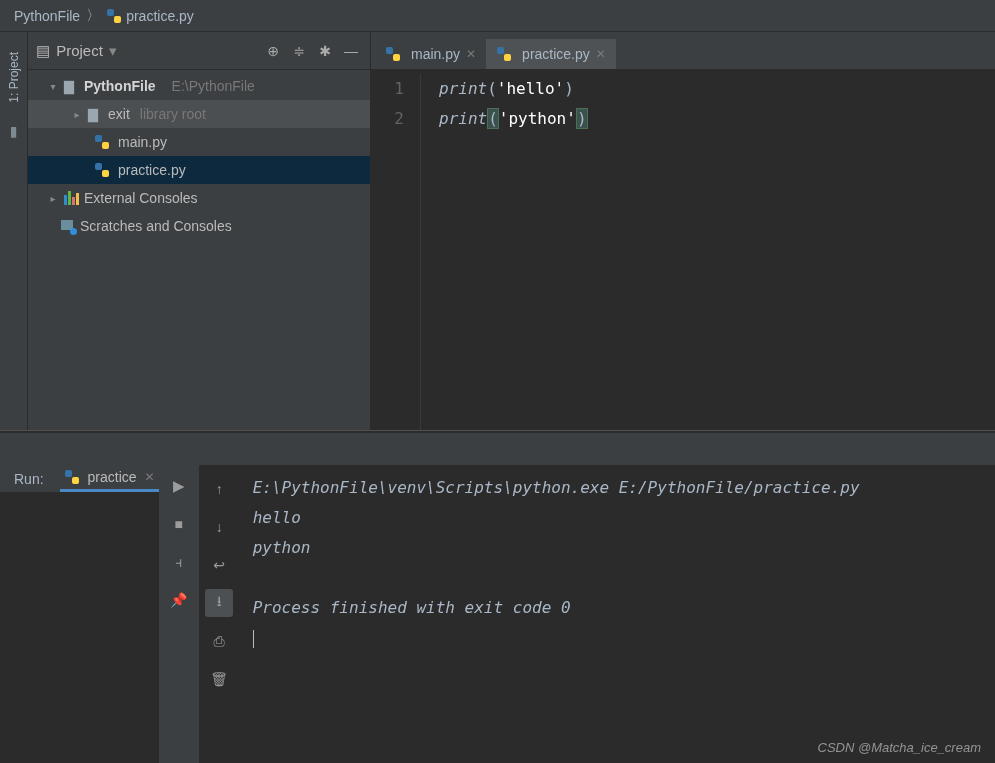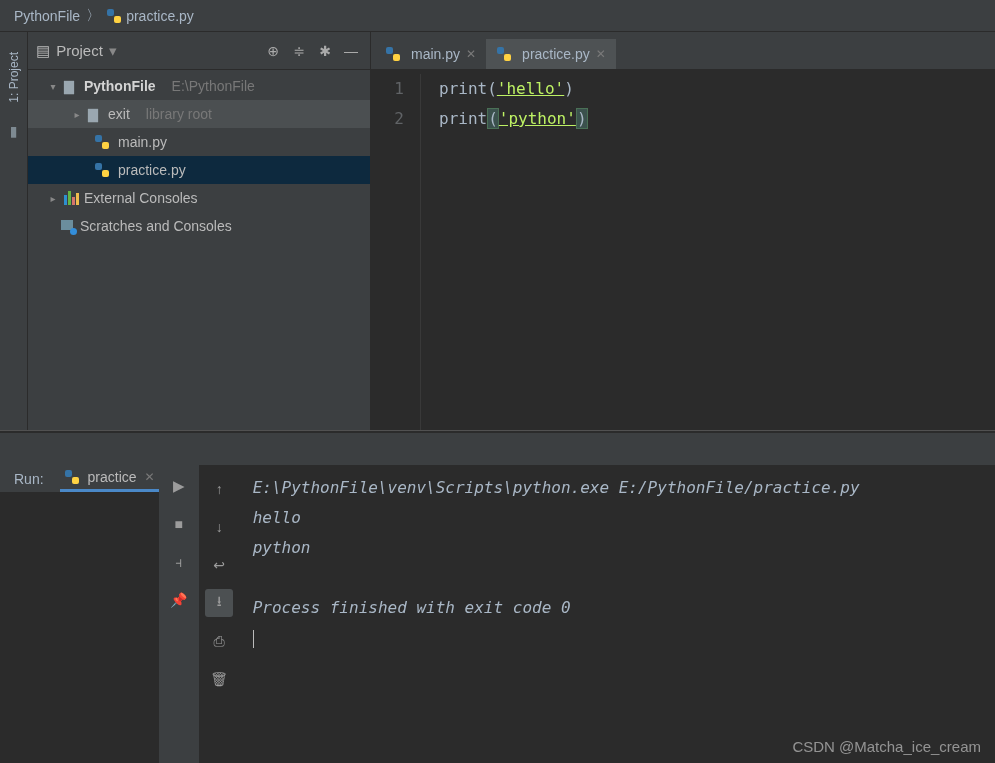--- a/index.html
+++ b/index.html
@@ -181,22 +181,22 @@
       padding-top: 4px;
     }
     .gutter {
       width: 50px;
       text-align: right;
       color: #606366;
       padding-right: 16px;
       border-right: 1px solid #393939;
     }
     .code { padding-left: 18px; }
-    .tok-fn { color: #a9b7c6; }
-    .tok-str { color: #bef264; text-decoration: underline; }
+    .tok-fn { color: #a9b7c6; font-style: italic; }
+    .tok-str { color: #ffffff; }
     .tok-paren { color: #a9b7c6; }
     .hl-paren { background: #3b514d; border: 1px solid #4a7056; }
     .divider {
       height: 3px;
       background: #2b2b2b;
       border-top: 1px solid #515151;
     }
     .run-panel {
       height: 426px;
       background: #2b2b2b;
@@ -271,21 +271,22 @@
     .cursor-line {
       display: inline-block;
       border-left: 1px solid #bbbbbb;
       height: 18px;
       vertical-align: middle;
     }
     .watermark {
       position: absolute;
       bottom: 8px; right: 14px;
       color: #c7c7c7aa;
-      font-size: 15px;
+      font-size: 13px;
+      font-style: italic;
     }
   </style>
 </head>
 <body>
 
 <div class="breadcrumb">
   <span>PythonFile</span>
   <span class="breadcrumb-sep">〉</span>
   <span class="py-icon"></span>
   <span>practice.py</span>
@@ -314,21 +315,21 @@
       <div class="tree-row indent-1">
         <span class="chev">▾</span>
         <span class="folder-icon">▇</span>
         <span class="bold">PythonFile</span>
         <span class="dim" style="margin-left:12px">E:\PythonFile</span>
       </div>
       <div class="tree-row indent-2 hover">
         <span class="chev">▸</span>
         <span class="folder-icon">▇</span>
         <span>exit</span>
-        <span class="dim" style="margin-left:12px">library root</span>
+        <span class="dim" style="margin-left:6px">library root</span>
       </div>
       <div class="tree-row indent-3">
         <span class="py-icon"></span>
         <span>main.py</span>
       </div>
       <div class="tree-row indent-3 selected">
         <span class="py-icon"></span>
         <span>practice.py</span>
       </div>
       <div class="tree-row indent-1">

